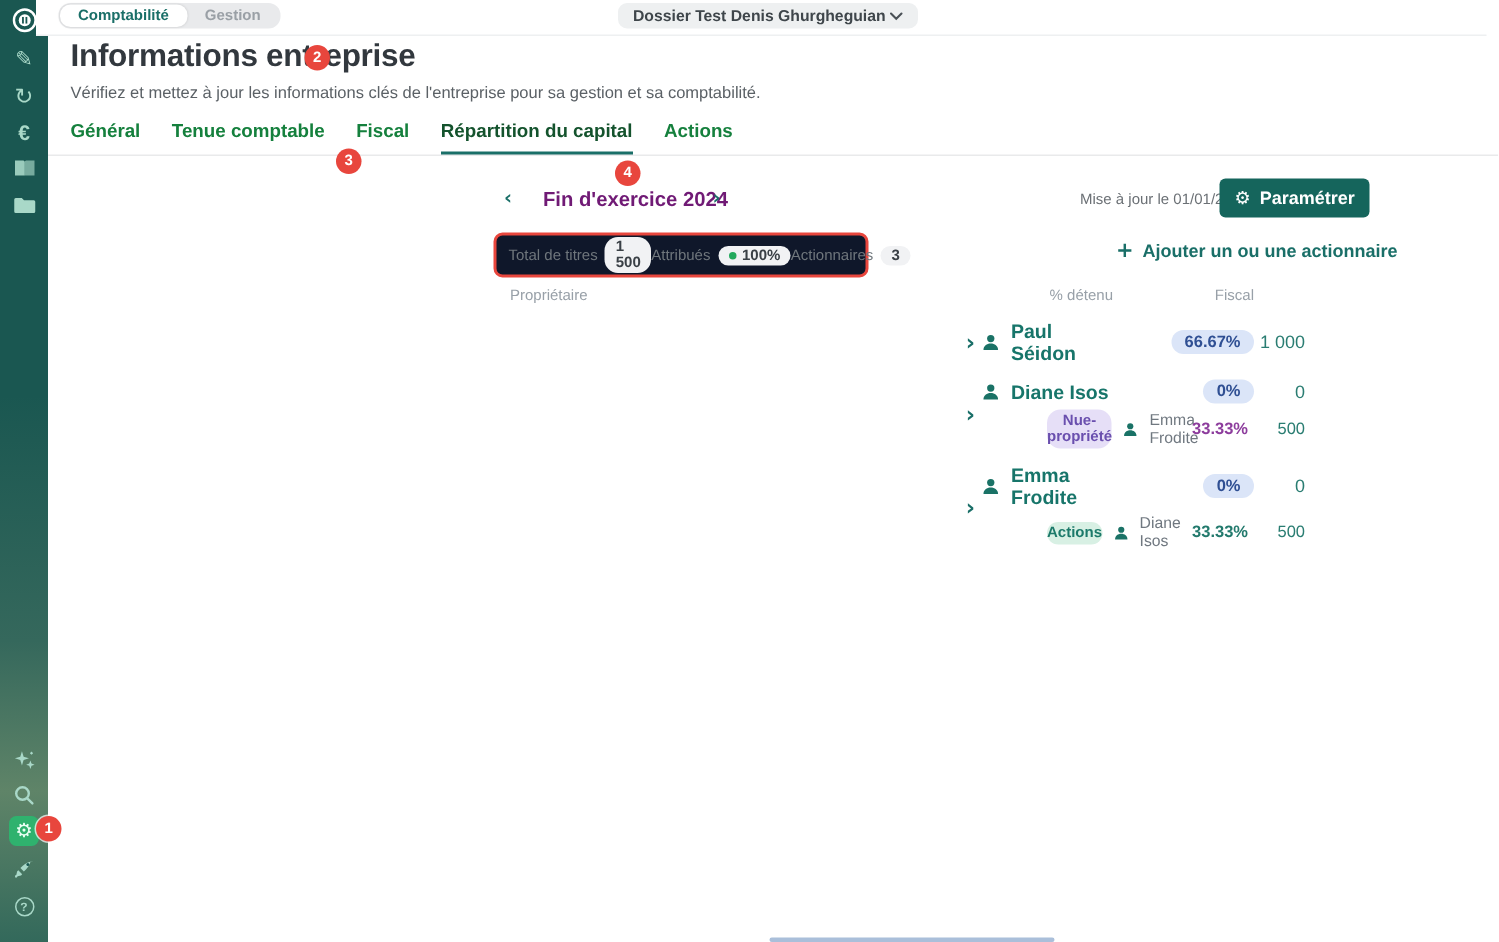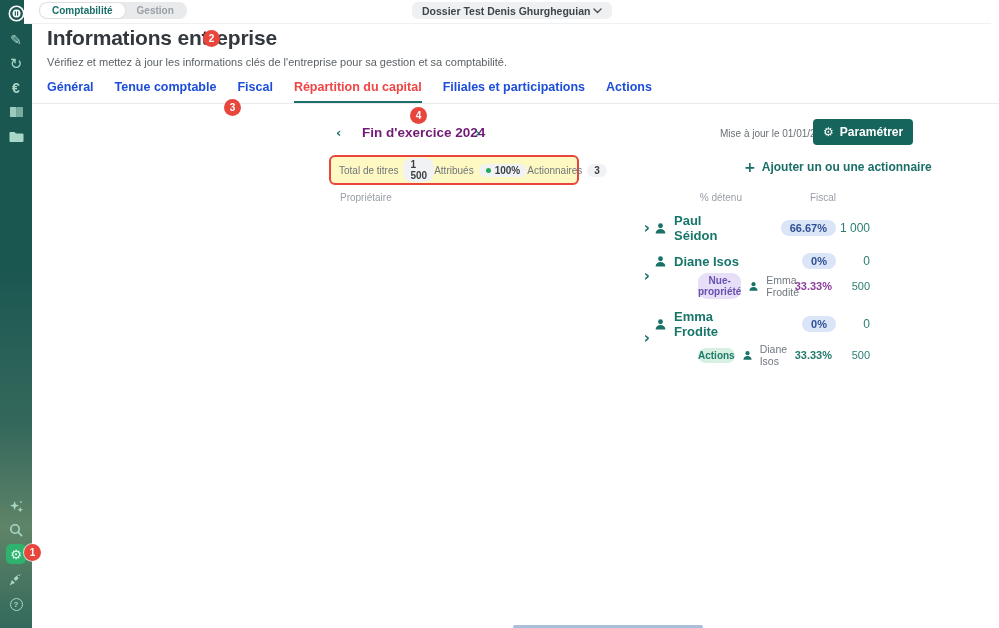--- a/index.html
+++ b/index.html
@@ -30,35 +30,35 @@
   .dossier { position:absolute; left:388px; top:2px; width:200px; height:17px; background:#eef0f1; border-radius:6px;
     display:flex; align-items:center; justify-content:space-between; padding:0 10px; cursor:pointer; }
   .dossier .lbl { font-size:10.5px; font-weight:bold; color:#3f464b; }
 
   
   .page-title { left:47px; top:26px; font-size:21px; font-weight:bold; color:#32383e; letter-spacing:-0.2px; }
   .subtitle { left:47px; top:56px; font-size:11px; color:#5b6166; }
 
   
   .tabs { left:47px; top:80px; display:flex; gap:21px; height:24px; }
-  .tab { font-size:12.5px; font-weight:bold; color:#1d4ed8; padding-bottom:8px; cursor:pointer; white-space:nowrap; }
-  .tab.active { color:#ef4444; border-bottom:3px solid #1a6f68; }
+  .tab { font-size:12.5px; font-weight:bold; color:#15803d; padding-bottom:8px; cursor:pointer; white-space:nowrap; }
+  .tab.active { color:#14532d; border-bottom:3px solid #1a6f68; }
   .tabs-divider { left:32px; top:103px; width:967px; height:1px; background:#e9eaeb; }
 
   
   .chev-nav { font-size:13px; color:#1a6f68; font-weight:bold; cursor:pointer; line-height:1; }
   .period-label { font-size:13.5px; font-weight:bold; color:#701a75; }
   .updated { font-size:10px; color:#6b7075; }
   .btn-param { left:813px; top:119px; height:26px; background:#15655c; color:#fff; border:none; border-radius:4px;
     display:flex; align-items:center; gap:6px; padding:0 10px; font-size:12px; font-weight:bold; cursor:pointer;
     font-family:"Liberation Sans", sans-serif; }
 
   
   .stats-box { left:329px; top:155px; width:250px; height:30px; border:2px solid #e8463d; border-radius:6px;
-    display:flex; align-items:center; justify-content:space-between; padding:0 8px; background:#fef9c3; }
+    display:flex; align-items:center; justify-content:space-between; padding:0 8px; background:#0f172a; }
   .stat { display:flex; align-items:center; gap:5px; }
   .stat .s-label { font-size:10px; color:#6f767c; white-space:nowrap; }
   .stat .s-pill { background:#f1f2f4; border-radius:9px; padding:1px 7px; font-size:10px; font-weight:bold; color:#3a4046;
     display:flex; align-items:center; gap:4px; }
   .dot-green { width:5px; height:5px; border-radius:50%; background:#22a95d; display:inline-block; }
   .stat-div { width:1px; height:16px; background:#e7e9ea; }
 
   
   .add-link { left:744px; top:160px; display:flex; align-items:center; gap:6px; color:#1a6f68; cursor:pointer; }
   .add-link .plus { font-size:14px; font-weight:bold; line-height:1; }
@@ -174,21 +174,20 @@
   </div>
 
   <div class="abs page-title">Informations entreprise</div>
   <div class="abs subtitle">Vérifiez et mettez à jour les informations clés de l'entreprise pour sa gestion et sa comptabilité.</div>
 
   <div class="abs tabs">
     <div class="tab">Général</div>
     <div class="tab">Tenue comptable</div>
     <div class="tab">Fiscal</div>
     <div class="tab active">Répartition du capital</div>
-    <div class="tab">Filiales et participations</div>
     <div class="tab">Actions</div>
   </div>
   <div class="abs tabs-divider"></div>
 
   <div class="abs chev-nav glyph" style="left:336px; top:126px;">‹</div>
   <div class="abs period-label" style="left:362px; top:125px;">Fin d'exercice 2024</div>
   <div class="abs chev-nav glyph" style="left:475px; top:126px;">›</div>
   <div class="abs updated" style="left:720px; top:128px;">Mise à jour le 01/01/2024</div>
   <button class="abs btn-param">
     <span class="glyph" style="font-size:12px;">⚙</span>

